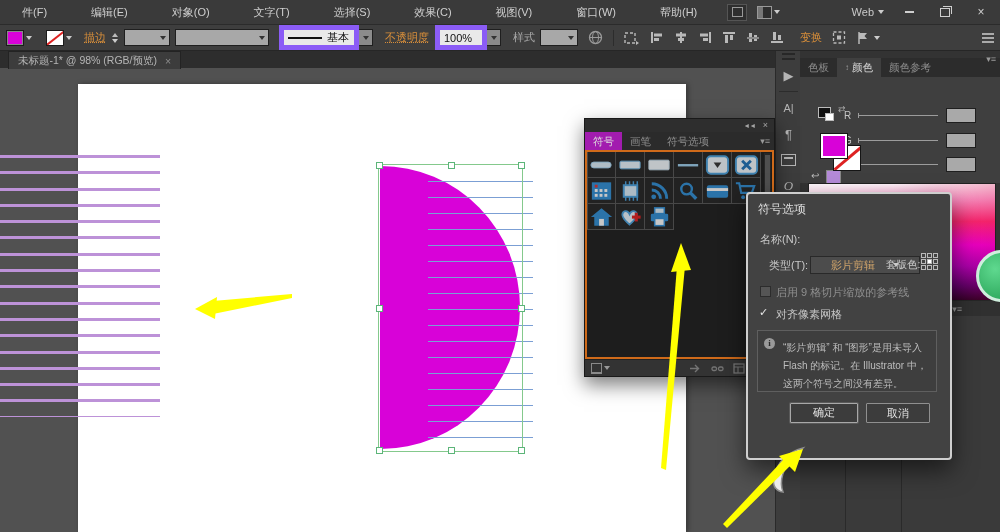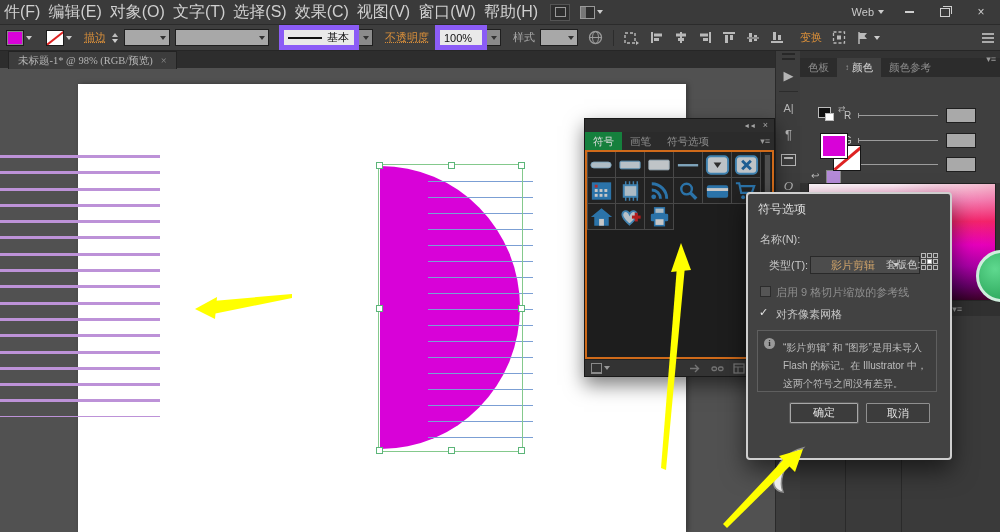--- a/index.html
+++ b/index.html
@@ -1,21 +1,21 @@
 <!DOCTYPE html>
 <html><head>
 <meta charset="utf-8">
 <style>
   html,body{margin:0;padding:0;background:#222;}
   .app{position:relative;width:1000px;height:532px;background:#515151;overflow:hidden;
        font-family:"Liberation Sans",sans-serif;-webkit-font-smoothing:antialiased;user-select:none;}
 
   
   .menubar{position:absolute;left:0;top:0;width:1000px;height:24px;background:#3a3a3a;border-bottom:1px solid #2b2b2b;z-index:20;display:flex;align-items:center;}
-  .menu-item{color:#cfcfcf;font-size:16px;padding:0 4px;line-height:24px;cursor:default;}
+  .menu-item{color:#cfcfcf;font-size:11px;padding:0 22px;line-height:24px;cursor:default;}
   .app-sq{width:18px;height:15px;background:#2e2e2e;border:1px solid #555;margin-left:8px;display:flex;align-items:center;justify-content:center;}
   .app-sq .inner{width:9px;height:8px;border:1px solid #999;}
   .ws-switch{display:flex;align-items:center;gap:2px;margin-left:10px;}
   .ws-switch .pane{width:13px;height:11px;border:1px solid #999;background:#2e2e2e;display:flex;}
   .ws-switch .pane i{display:block;width:5px;height:100%;background:#777;}
   .menubar-right{position:absolute;right:0;top:0;height:24px;display:flex;align-items:center;gap:14px;padding-right:8px;}
   .ws-label{color:#c9c9c9;font-size:11px;display:flex;align-items:center;gap:4px;}
   .winbtn{width:22px;height:14px;display:flex;align-items:center;justify-content:center;color:#cfcfcf;font-size:12px;}
   .winbtn .bar{width:9px;height:2px;background:#cfcfcf;}
   .winbtn .rst{width:8px;height:7px;border:1px solid #cfcfcf;position:relative;}
@@ -37,21 +37,21 @@
   .white-box{height:15px;background:#e9e9e9;border:5px solid #8b5cf6;display:flex;align-items:center;font-size:11px;color:#111;padding:0 4px;gap:5px;margin-left:10px;}
   .dd-btn{width:13px;height:15px;background:#8b8b8b;border:1px solid #1f1f1f;border-left:none;display:flex;align-items:center;justify-content:center;}
   .stroke-line{width:34px;height:2px;background:#111;}
   .gray-label{color:#aaa;font-size:11px;margin-left:12px;}
   .cb-icon{margin-left:10px;display:flex;align-items:center;}
   .cb-sep{width:1px;height:16px;background:#2c2c2c;margin-left:10px;}
   .panel-toggle{position:absolute;right:6px;display:flex;flex-direction:column;gap:2px;}
   .panel-toggle i{display:block;width:12px;height:2px;background:#aaa;}
 
   
-  .tabbar{position:absolute;left:0;top:51px;width:775px;height:17px;background:#2d2d2d;z-index:15;font-family:Liberation Serif, serif;}
+  .tabbar{position:absolute;left:0;top:51px;width:775px;height:17px;background:#2d2d2d;z-index:15;}
   .doc-tab{position:absolute;left:8px;top:0;height:17px;background:#3c3c3c;border:1px solid #232323;border-bottom:none;display:flex;align-items:center;gap:8px;padding:0 9px;color:#b5b5b5;font-size:10.5px;}
 
   
   .canvas{position:absolute;left:0;top:68px;width:775px;height:464px;background:#515151;z-index:1;overflow:hidden;}
   .artboard{position:absolute;left:78px;top:16px;width:608px;height:448px;background:#fff;box-shadow:2px 0 5px rgba(0,0,0,.35);}
   .stripes{position:absolute;left:0;top:87px;width:160px;height:262px;
     background:repeating-linear-gradient(180deg,#bd92d8 0,#bd92d8 3px,transparent 3px,transparent 16.3px);}
   .halfdisc{position:absolute;left:380px;top:98px;width:140px;height:283px;background:#d802d8;
     border-radius:0 140px 140px 0 / 0 142px 142px 0;}
   .bluelines{position:absolute;left:428px;top:113px;width:105px;height:258px;
@@ -98,21 +98,21 @@
   .cp-lowmenu{position:absolute;right:38px;top:3px;color:#999;font-size:9px;}
   .cp-lower{position:absolute;left:0;top:266px;width:200px;height:216px;background:#3a3a3a;}
   .cp-vdiv{position:absolute;top:0;width:1px;height:216px;background:#2a2a2a;}
 
   
   .sym-panel{position:absolute;left:584px;top:118px;width:189px;height:257px;background:#2e2e2e;border:1px solid #191919;box-shadow:0 8px 18px rgba(0,0,0,.5);z-index:40;}
   .sym-title{position:absolute;left:0;top:0;width:100%;height:13px;background:#2e2e2e;border-bottom:1px solid #242424;}
   .sym-title .tbtns{position:absolute;right:4px;top:1px;color:#a5a5a5;font-size:8px;letter-spacing:2px;display:flex;gap:6px;align-items:center;}
   .sym-tabs{position:absolute;left:0;top:13px;width:100%;height:18px;background:#2b2b2b;display:flex;align-items:flex-end;}
   .sym-tab{height:18px;line-height:18px;padding:0 8px;font-size:10.5px;color:#8d8d8d;}
-  .sym-tab.active{background:#15803d;color:#ddd;}
+  .sym-tab.active{background:#a21caf;color:#ddd;}
   .sym-menu{position:absolute;right:4px;top:17px;color:#999;font-size:9px;}
   .sym-content{position:absolute;left:0;top:31px;width:185px;height:205px;background:#1d1d1d;border:2px solid #cf6a1a;}
   .sym-grid{position:absolute;left:0;top:0;display:grid;grid-template-columns:repeat(6,29px);grid-auto-rows:26px;}
   .sym-cell{border:1px solid #484848;border-left:none;border-top:none;display:flex;align-items:center;justify-content:center;background:#222;}
   .sym-cell:nth-child(6n+1){border-left:1px solid #484848;}
   .sym-scroll{position:absolute;right:1px;top:1px;width:7px;height:201px;background:#272727;}
   .sym-thumb{position:absolute;left:1px;top:2px;width:5px;height:52px;background:#4f4f4f;}
   .sym-bottom{position:absolute;left:0;bottom:0;width:100%;height:16px;background:#333;border-top:1px solid #222;display:flex;align-items:center;}
   .sb-lib{margin-left:6px;display:flex;align-items:center;gap:2px;}
   .sb-lib .bk{width:9px;height:8px;border:1px solid #8a8a8a;border-bottom-width:2px;}

